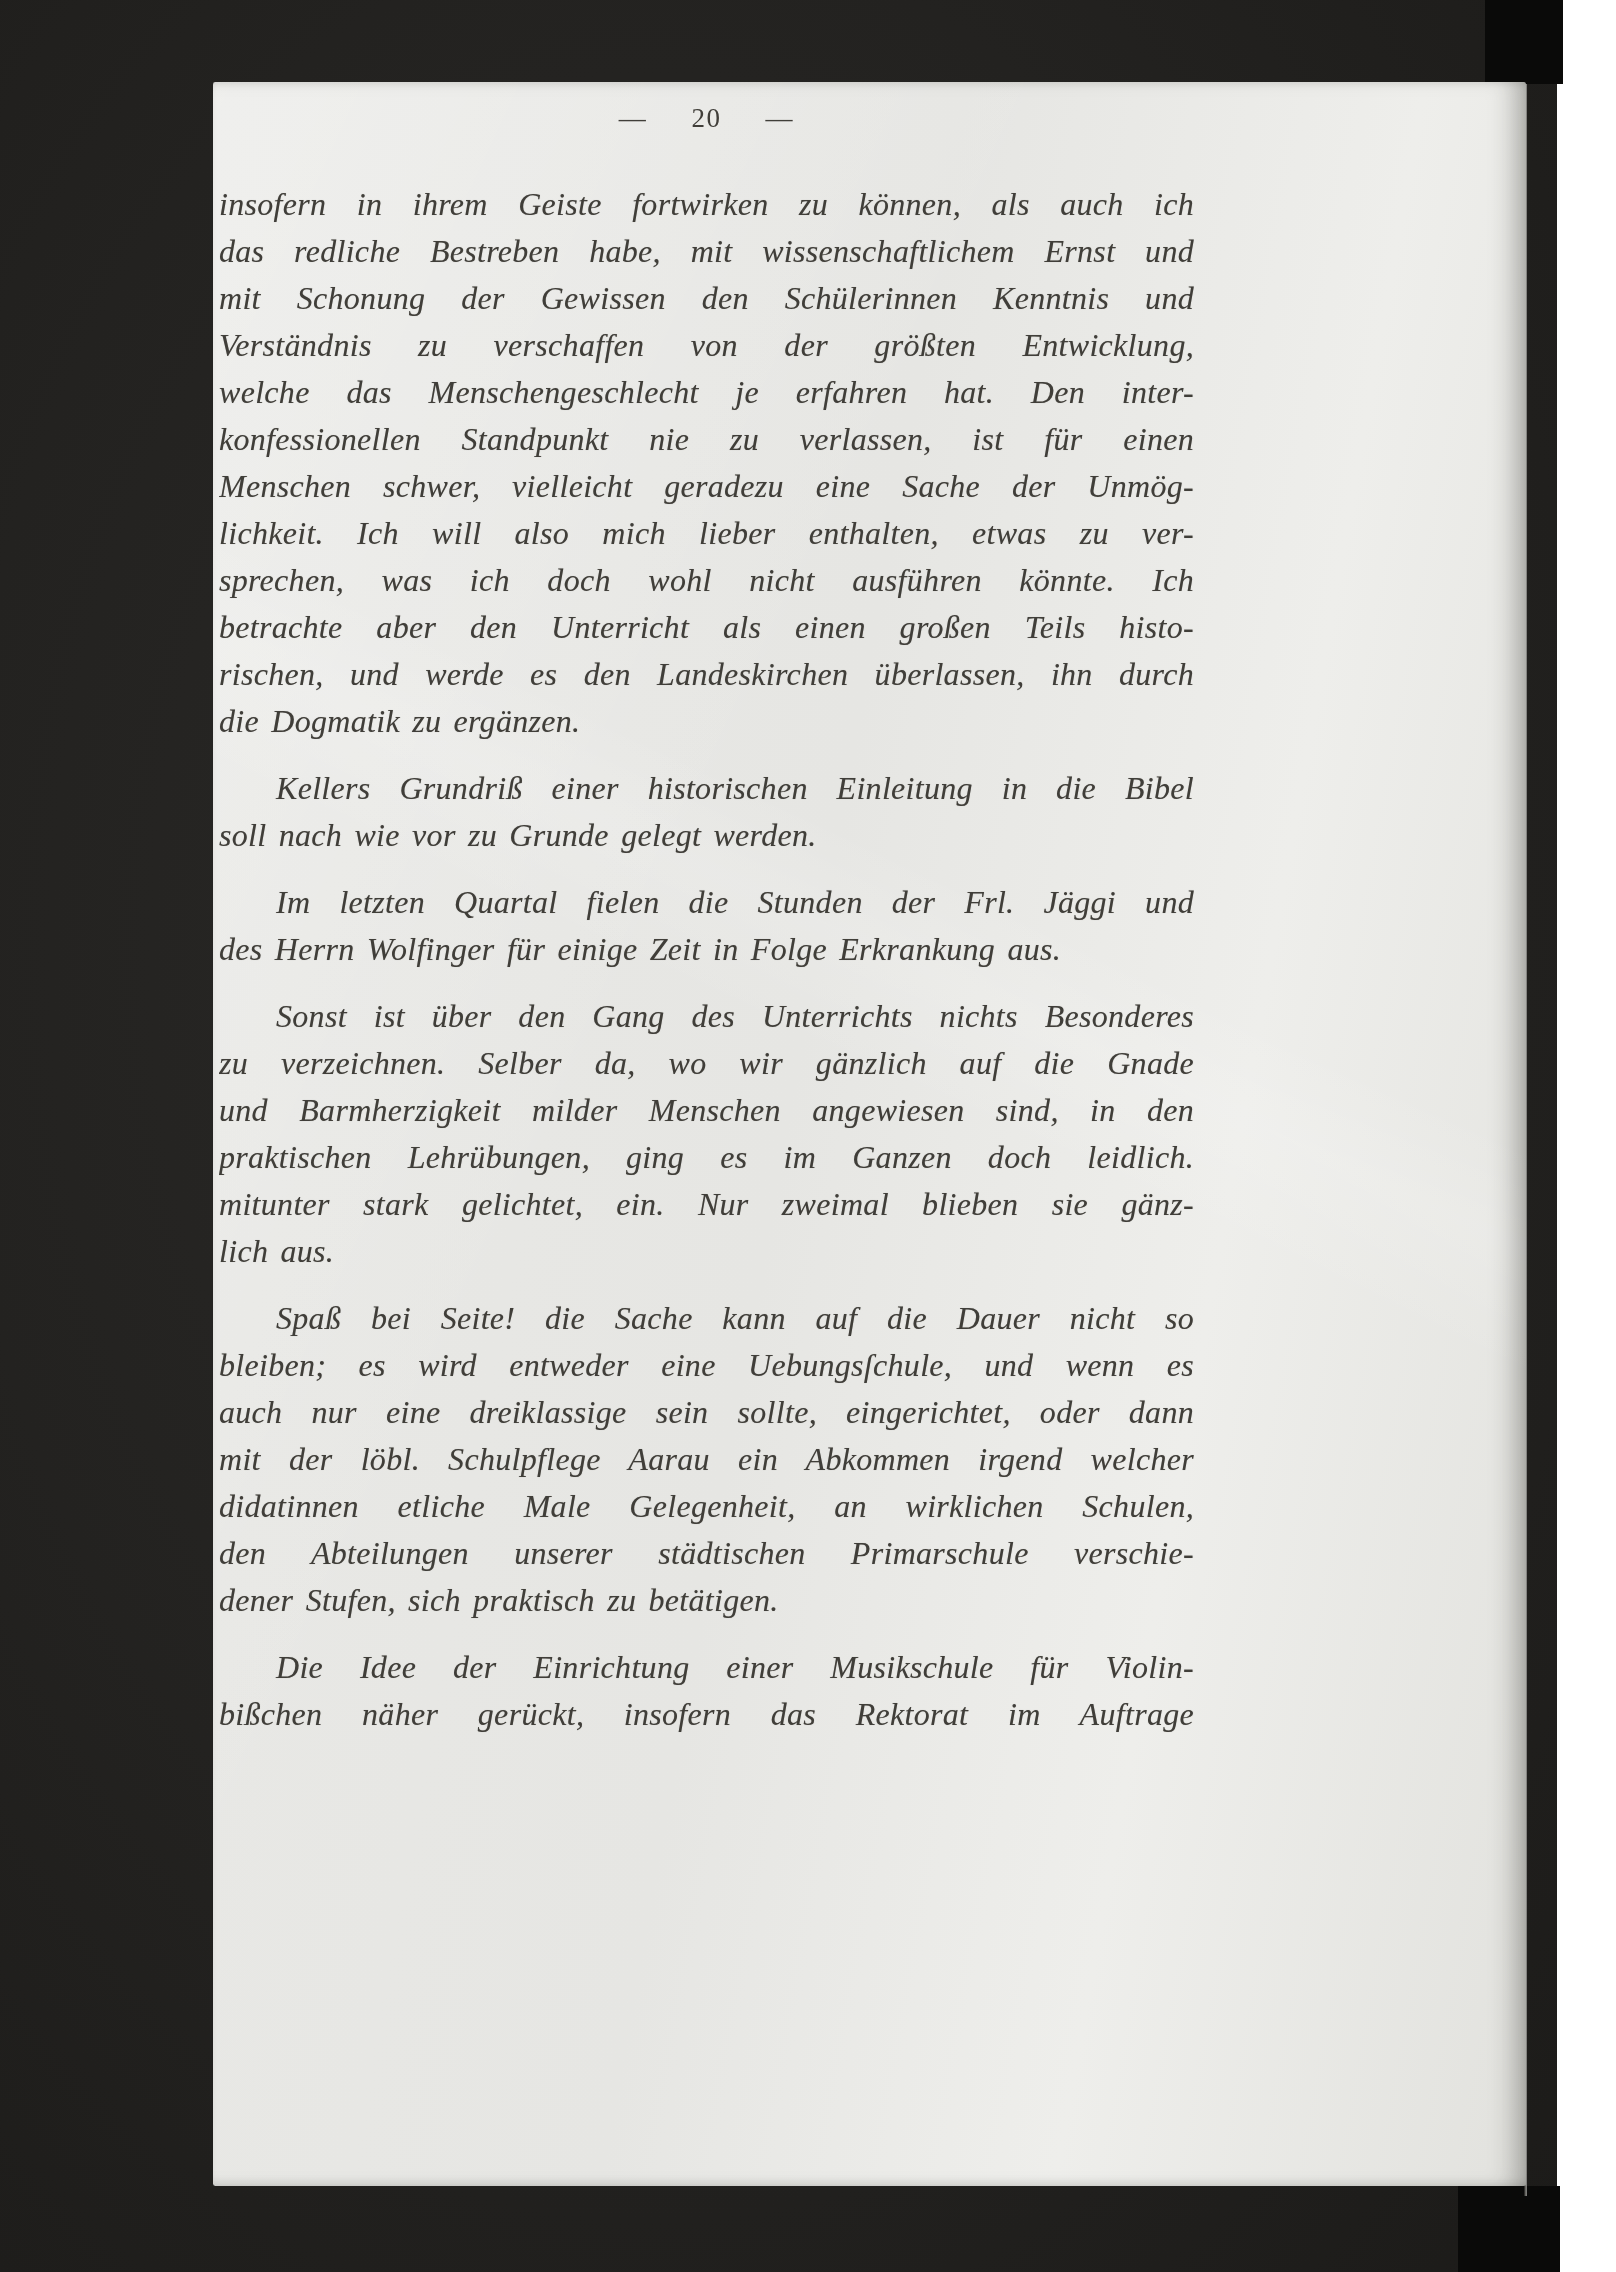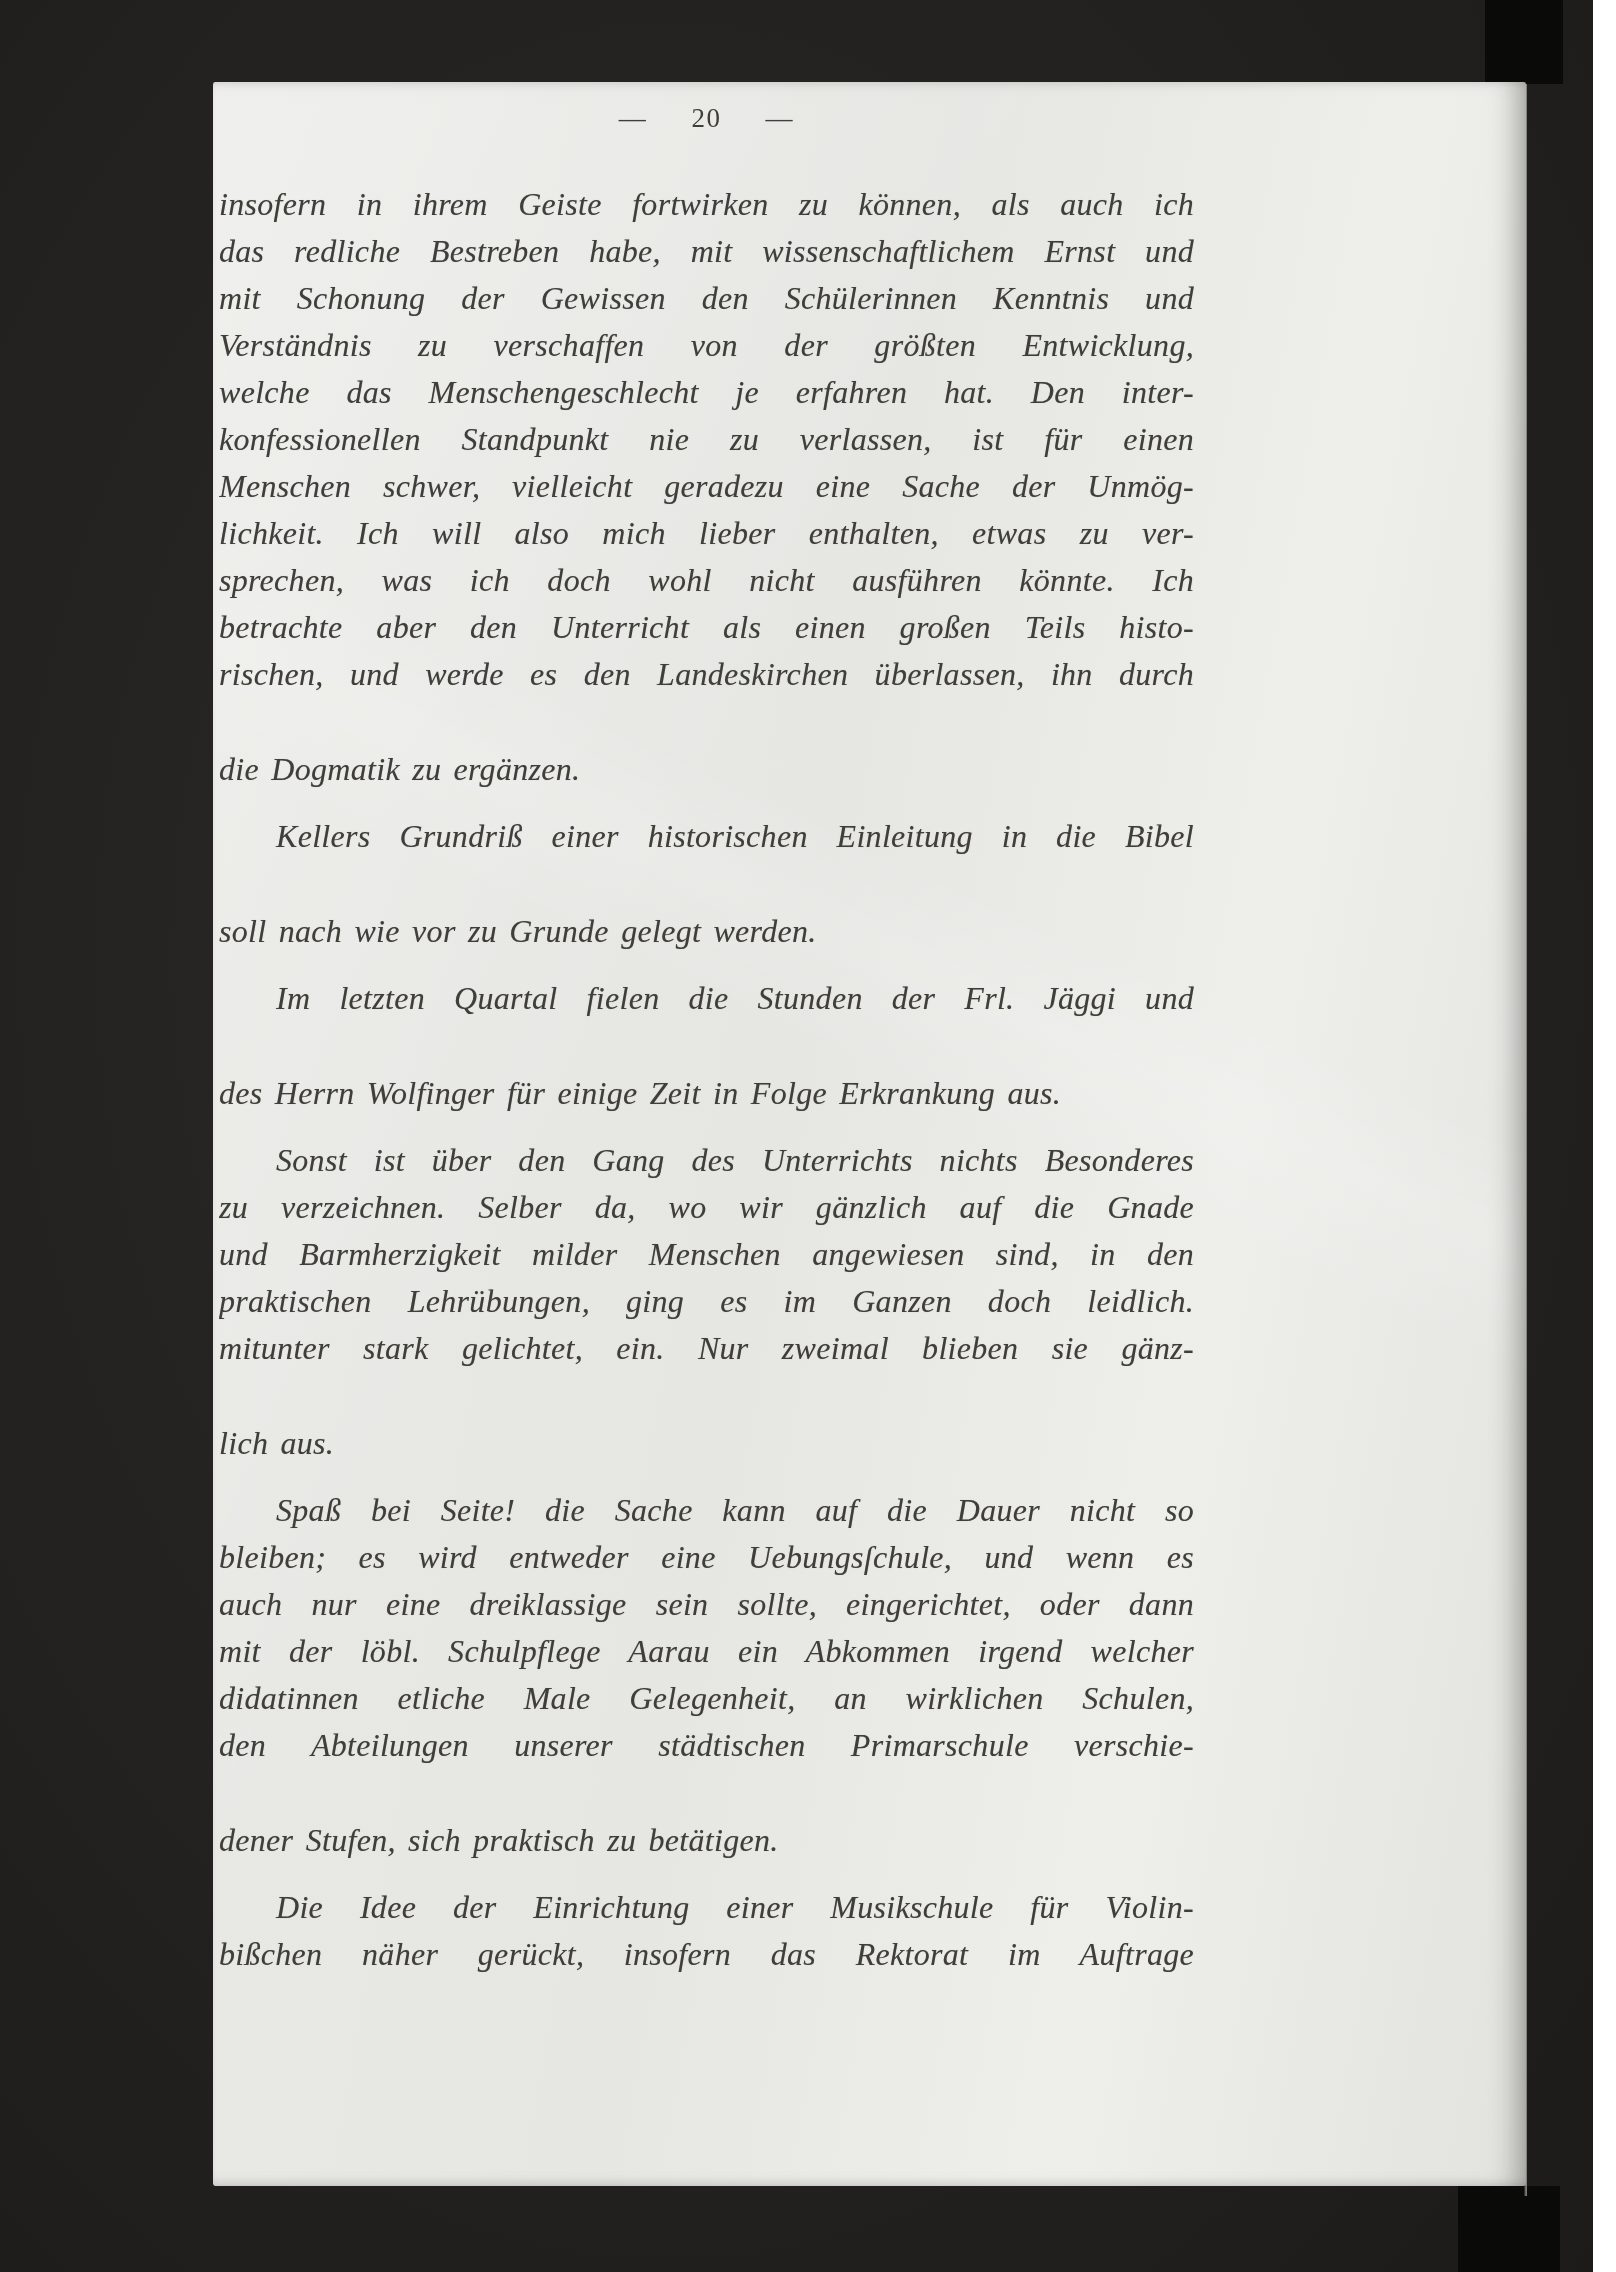--- a/index.html
+++ b/index.html
@@ -8,21 +8,20 @@
     overflow: hidden;
     font-family: "Liberation Serif", serif;
   }
   .canvas {
     position: relative;
     width: 1557px; height: 2273px;
     background: radial-gradient(ellipse at 42% 42%,
                 var(--background_light, #2a2927) 0%,
                 var(--background, #232220) 55%,
                 #1c1b19 100%);
-    padding-left: 36px;
   }
   
   .notch {
     position: absolute;
     background: var(--notch_black, #0a0a09);
   }
   .notch.top    { left: 1485px; top: 0;      width: 78px;  height: 84px; }
   .notch.bottom { left: 1458px; top: 2186px; width: 102px; height: 87px; }
 
   
@@ -77,21 +76,21 @@
     word-spacing: 4px;
     text-shadow: 0 0 0.8px rgba(64,62,57,.35);
     font-style: italic;
   }
   .line {
     height: 47px; line-height: 47px;
     overflow: hidden;
     text-align: justify;
     text-align-last: justify;
   }
-  .line.flush  { text-align: center; text-align-last: left; margin-top: 48px; }
+  .line.flush  { text-align: center; text-align-last: left; }
   .line.indent { text-indent: 57px; margin-top: 20px; }
 </style>
 </head>
 <body>
 
 <div class="canvas">
 
   <div class="notch top"></div>
   <div class="notch bottom"></div>
 

